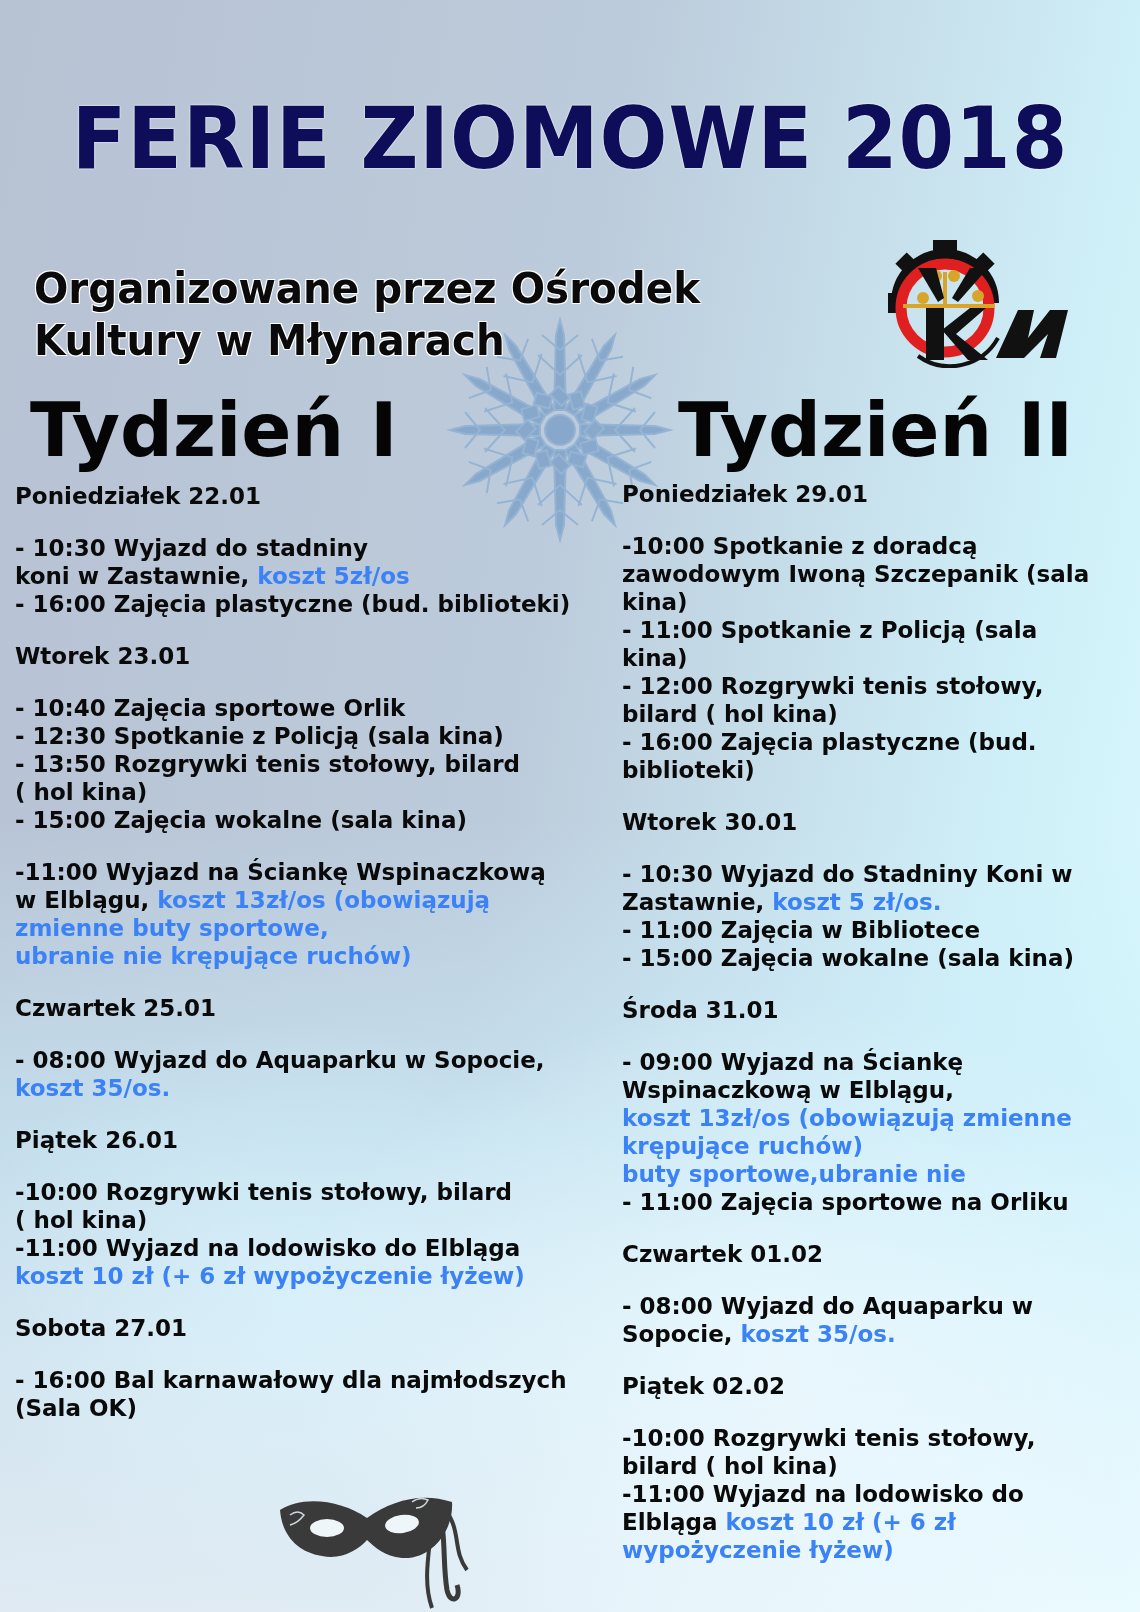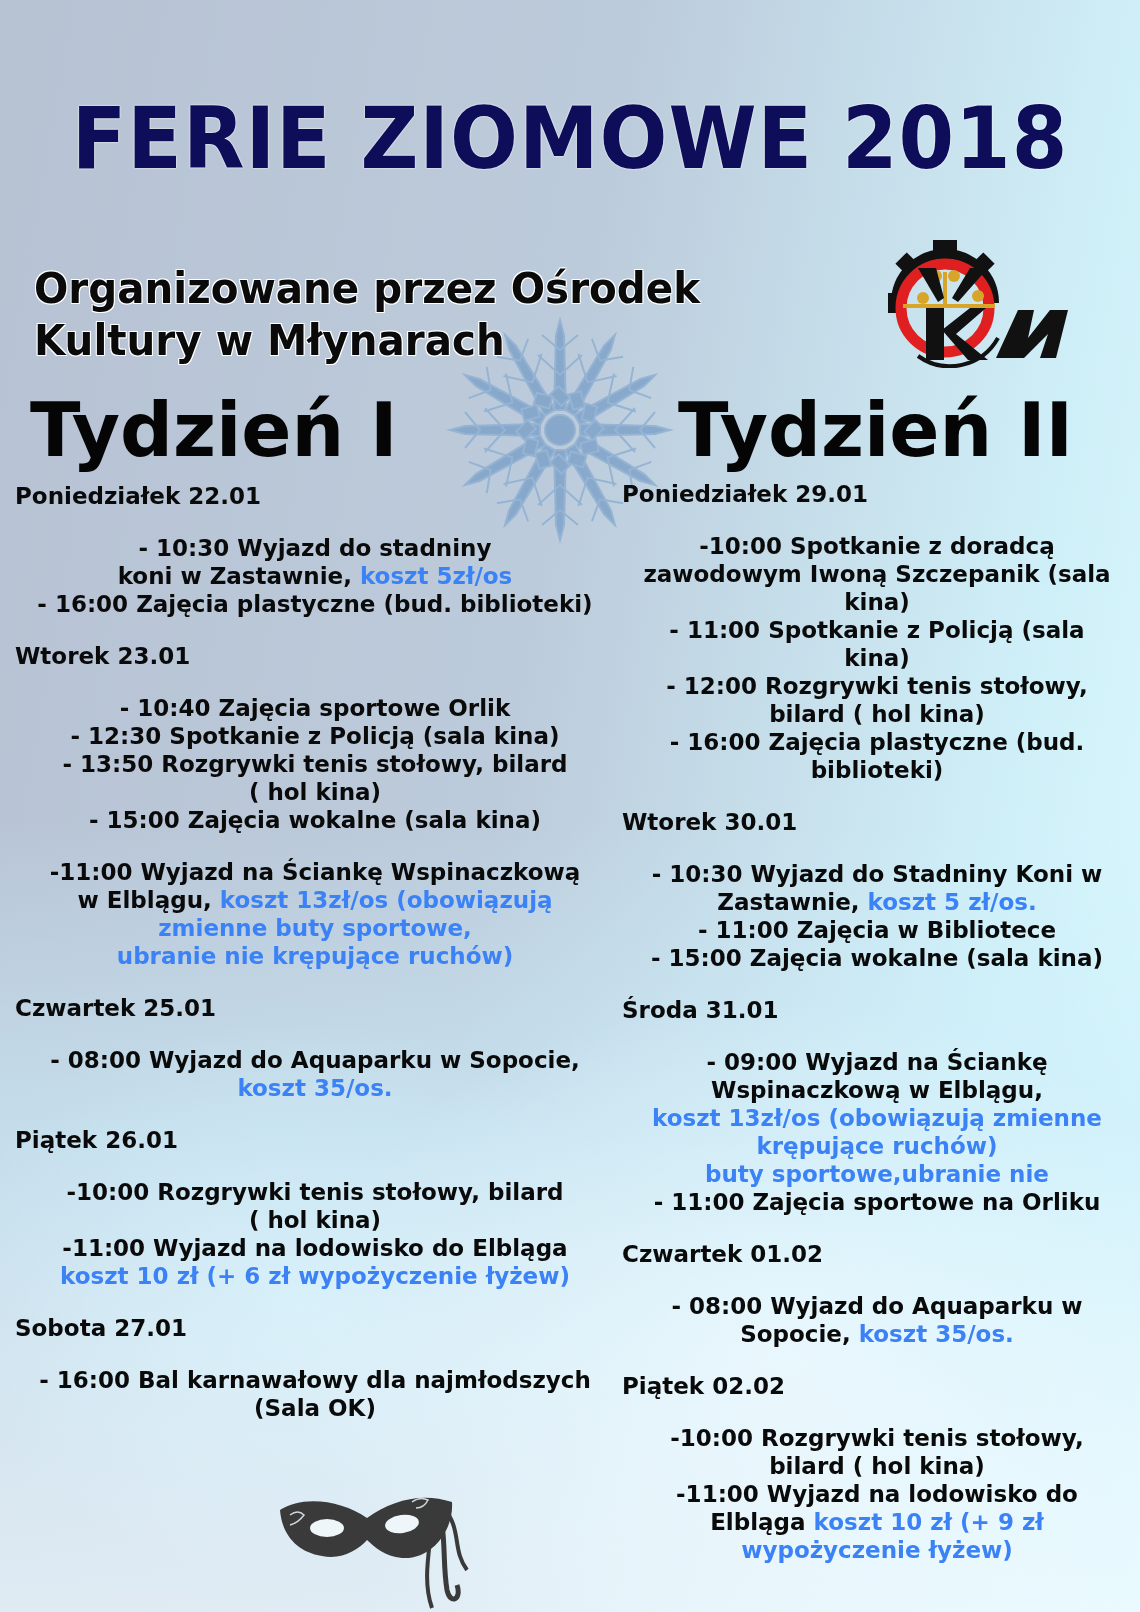--- a/index.html
+++ b/index.html
@@ -31,21 +31,21 @@
   .logo { position:absolute; left:878px; top:238px; width:200px; height:130px; }
   .snowflake { position:absolute; left:410px; top:310px; width:300px; height:240px; opacity:0.85; }
   .week-head {
     position:absolute; font-weight:bold; font-size:74px; color:#050505; line-height:80px;
   }
   .col { position:absolute; font-weight:bold; font-size:23px; line-height:28px; color:#0a0a0a; }
   .col.left { left:15px; top:482px; width:600px; }
   .col.right { left:622px; top:480px; width:510px; }
   .day { margin:0 0 24px 0; }
   .day-title { display:block; margin-bottom:24px; }
-  .line { display:block;text-align:center; }
+  .line { display:block; }
   .red { color:#3b82f6; }
   .mask { position:absolute; left:272px; top:1490px; width:200px; height:122px; }
 </style>
 </head>
 <body>
 
 <div class="bg-lower"></div>
 
 <svg class="snowflake" viewBox="-150 -120 300 240">
   <g fill="#7fa3c9" stroke="#8fb0d2" stroke-width="2">
@@ -178,21 +178,21 @@
     <div class="day">
       <span class="day-title">Czwartek 01.02</span>
       <span class="line"><span>- 08:00 Wyjazd do Aquaparku w</span></span>
       <span class="line"><span>Sopocie, </span><span class="red">koszt 35/os.</span></span>
     </div>
     <div class="day">
       <span class="day-title">Piątek 02.02</span>
       <span class="line"><span>-10:00 Rozgrywki tenis stołowy,</span></span>
       <span class="line"><span>bilard ( hol kina)</span></span>
       <span class="line"><span>-11:00 Wyjazd na lodowisko do</span></span>
-      <span class="line"><span>Elbląga </span><span class="red">koszt 10 zł (+ 9 zł</span></span>
+      <span class="line"><span>Elbląga </span><span class="red">koszt 10 zł (+ 6 zł</span></span>
       <span class="line"><span class="red">wypożyczenie łyżew)</span></span>
     </div>
   </div>
 
 <svg class="mask" viewBox="0 0 200 122">
   <path d="M 8 20 C 30 5, 70 10, 95 28 C 120 10, 150 2, 180 12 C 182 40, 160 70, 130 68 C 112 66, 104 58, 95 50 C 86 60, 70 70, 50 66 C 25 62, 10 45, 8 20 Z" fill="#3a3a3a"></path>
   <ellipse cx="55" cy="38" rx="17" ry="9" fill="#eef6fa"></ellipse>
   <ellipse cx="130" cy="34" rx="17" ry="9" fill="#eef6fa" transform="rotate(-8 130 34)"></ellipse>
   <path d="M 165 20 C 175 40, 170 70, 175 100 C 178 115, 190 110, 185 95" fill="none" stroke="#3a3a3a" stroke-width="5"></path>
   <path d="M 172 18 C 190 40, 180 60, 195 80" fill="none" stroke="#3a3a3a" stroke-width="4"></path>

